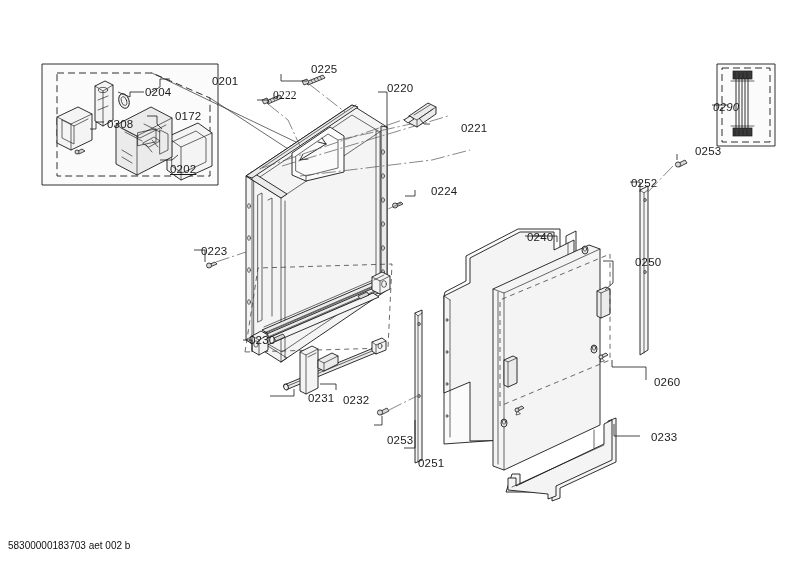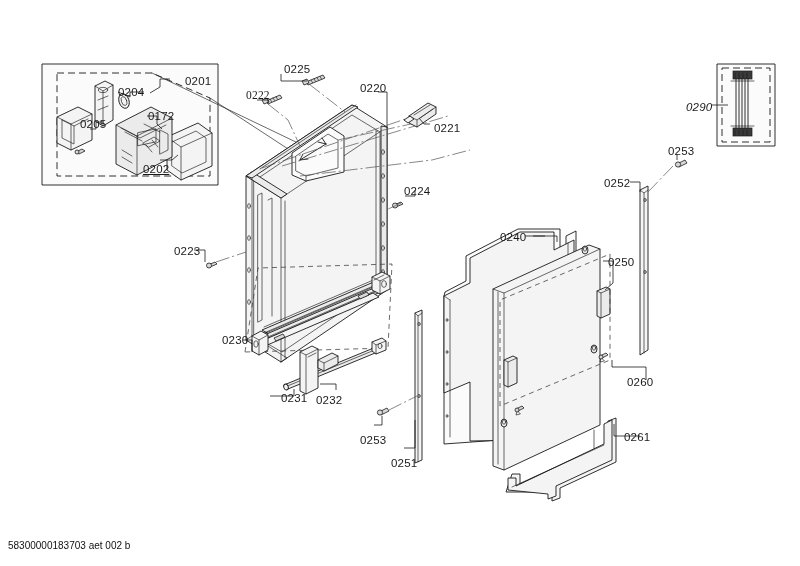--- a/index.html
+++ b/index.html
@@ -22,20 +22,21 @@
     width: 800px;
     height: 566px;
   }
   .label {
     position: absolute;
     font-family: "Liberation Sans", sans-serif;
     font-size: 11.5px;
     color: #1a1a1a;
     white-space: nowrap;
     letter-spacing: 0.2px;
+    margin-left: 27px;
   }
   #footer-text {
     position: absolute;
     left: 8px;
     top: 540px;
     font-family: "Liberation Sans", sans-serif;
     font-size: 10px;
     color: #111111;
     white-space: nowrap;
   }
@@ -388,35 +389,35 @@
     <path class="lead" d="M640,436 L614,436 L614,424"></path>
 
     <path class="lead" d="M525,236 L545,236"></path>
 
   </svg>
 
   <div class="label" style="left:185px; top:75px;">0201</div>
   <div class="label" style="left:143px; top:163px;text-decoration:underline;">0202</div>
   <div class="label" style="left:148px; top:110px;">0172</div>
   <div class="label" style="left:118px; top:86px;">0204</div>
-  <div class="label" style="left:80px; top:118px;">0205</div>
+  <div class="label" style="left:80px; top:118px;">0308</div>
   <div class="label" style="left:360px; top:82px;">0220</div>
   <div class="label" style="left:434px; top:122px;">0221</div>
   <div class="label" style="left:246px; top:89px;font-family:Liberation Serif, serif;">0222</div>
   <div class="label" style="left:174px; top:245px;">0223</div>
   <div class="label" style="left:404px; top:185px;">0224</div>
   <div class="label" style="left:284px; top:63px;">0225</div>
   <div class="label" style="left:222px; top:334px;">0230</div>
   <div class="label" style="left:249px; top:392px;padding-left:32px;">0231</div>
   <div class="label" style="left:316px; top:394px;">0232</div>
   <div class="label" style="left:500px; top:231px;">0240</div>
   <div class="label" style="left:608px; top:256px;">0250</div>
   <div class="label" style="left:391px; top:457px;">0251</div>
   <div class="label" style="left:604px; top:177px;">0252</div>
   <div class="label" style="left:668px; top:145px;">0253</div>
   <div class="label" style="left:360px; top:434px;">0253</div>
   <div class="label" style="left:627px; top:376px;">0260</div>
-  <div class="label" style="left:624px; top:431px;">0261</div>
+  <div class="label" style="left:624px; top:431px;">0233</div>
   <div class="label" style="left:686px; top:101px;font-style:italic;">0290</div>
 
   <div id="footer-text">58300000183703 aet 002 b</div>
 
 </div>
 
 </body></html>

